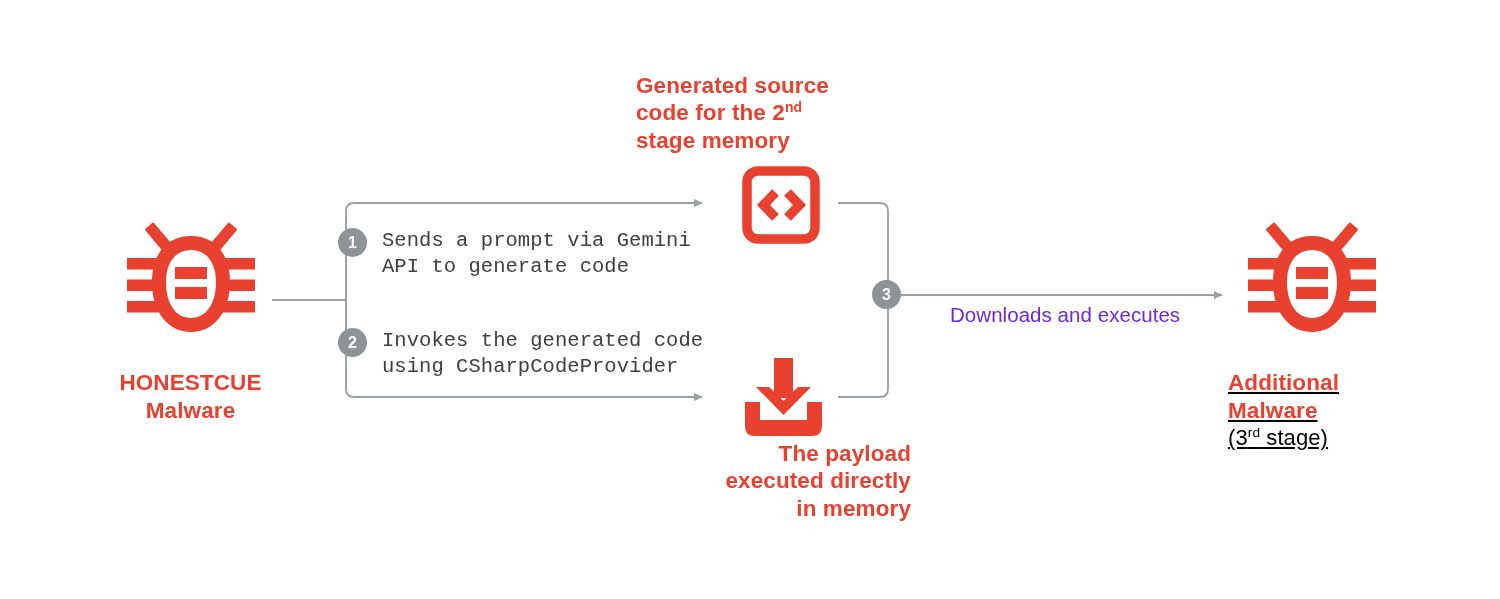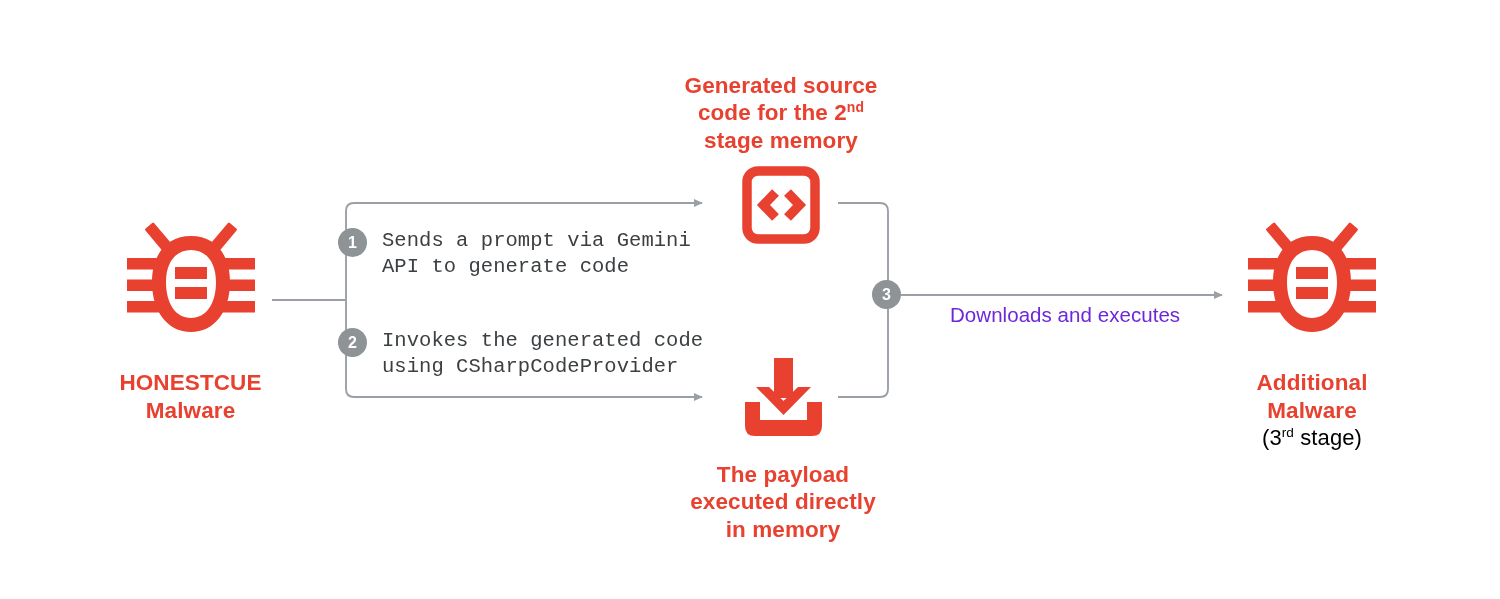--- a/index.html
+++ b/index.html
@@ -34,21 +34,21 @@
   #node-source {
     left: 108px;
     top: 216px;
     width: 165px;
     text-align: center;
   }
   #node-target {
     left: 1228px;
     top: 216px;
     width: 168px;
-    text-align: center;
+    text-decoration: underline;
   }
   .bug-wrap {
     width: 100%;
     display: flex;
     justify-content: center;
   }
   .node-caption {
     margin-top: 23px;
     font-size: 22.5px;
     font-weight: bold;
@@ -67,21 +67,20 @@
     font-size: 0.62em;
     vertical-align: super;
     line-height: 0;
   }
 
   
   #node-code {
     left: 636px;
     top: 72px;
     width: 290px;
-    text-align: center;
   }
   #node-payload {
     left: 655px;
     top: 358px;
     width: 256px;
     text-align: center;
   }
   .red-title {
     font-size: 22.5px;
     font-weight: bold;
@@ -92,21 +91,21 @@
   .red-title sup {
     font-size: 0.62em;
     vertical-align: super;
     line-height: 0;
   }
   .icon-row {
     display: flex;
     justify-content: center;
   }
   #node-code .icon-row { margin-top: 12px; }
-  #node-payload .red-title { margin-top: 23px; }
+  #node-payload .red-title { margin-top: 2px; text-align: right; }
 
   
   .step {
     position: absolute;
     display: flex;
     align-items: flex-start;
   }
   .step-badge {
     width: 29px;
     height: 29px;

